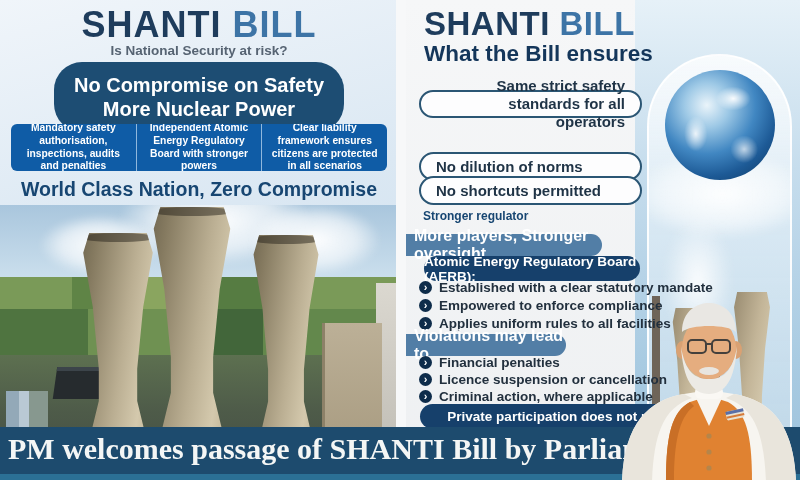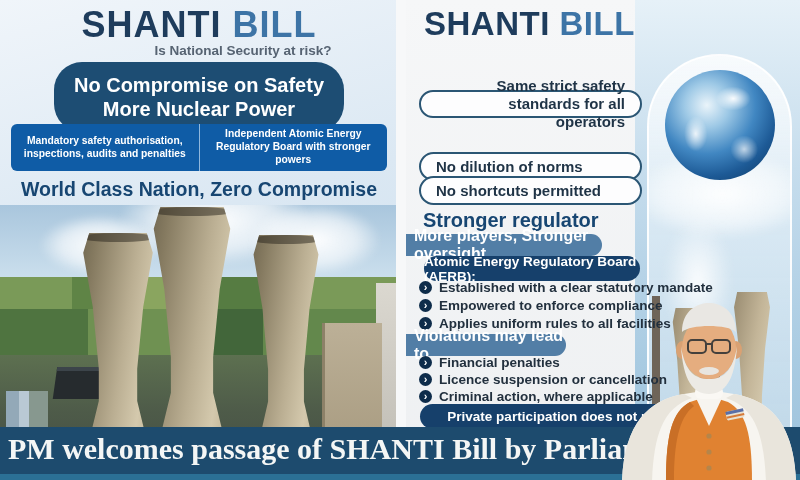--- a/index.html
+++ b/index.html
@@ -10,21 +10,21 @@
     background:#f2f3f5; overflow:hidden;
   }
 
   
   .left-panel { position:absolute; left:0; top:0; width:398px; height:480px;
     background:linear-gradient(165deg,#f0f5fa 0%,#dbe8f3 45%,#c9dcec 100%); }
   .l-title { position:absolute; top:4px; left:0; width:100%; text-align:center;
     font-size:36px; font-weight:800; letter-spacing:1px; }
   .l-title .t1 { color:#1e3c5c; } .l-title .t2 { color:#3d74a6; }
   .l-subtitle { position:absolute; top:43px; left:0; width:100%; text-align:center;
-    font-size:13.5px; font-weight:700; color:#566372;margin-left:44px; }
+    font-size:13.5px; font-weight:700; color:#566372; }
   .l-pill { position:absolute; left:54px; top:62px; width:290px; height:70px;
     background:#1d4d73; border-radius:28px; color:#fff; font-weight:700;
     font-size:20px; line-height:1.22; text-align:center;
     display:flex; flex-direction:column; justify-content:center; }
   .l-cols { position:absolute; left:11px; top:124px; width:376px; height:47px;
     background:#0f5ca6; border-radius:6px; display:flex; overflow:hidden; }
   .l-col { flex:1; display:flex; align-items:center; justify-content:center;
     padding:3px 7px; color:#fff; font-size:10.3px; font-weight:600;
     line-height:1.25; text-align:center; }
   .l-col + .l-col { border-left:1px solid rgba(214,233,250,.65); }
@@ -111,21 +111,21 @@
   .r-nation { position:absolute; left:14px; top:70px; width:212px; height:29px;
     background:#1c4a72; border-radius:18px; color:#fff; font-size:16px; font-weight:700;
     display:flex; align-items:center; justify-content:center; }
   .r-box { position:absolute; left:13px; width:223px;
     background:#fdfdfe; border:2px solid #2b5674; border-radius:22px;
     color:#1f3346; font-size:15px; font-weight:600; line-height:1.2;
     display:flex; align-items:center; padding:4px 15px; }
   .r-box.b1 { top:90px; height:28px;text-align:right; }
   .r-box.b2 { top:152px; height:29px; }
   .r-box.b3 { top:176px; height:29px; }
-  .r-heading { position:absolute; left:17px; top:209px; font-size:20px; font-weight:800; color:#174672; }
+  .r-heading { position:absolute; left:17px; top:209px; font-size:12px; font-weight:800; color:#174672; }
   .r-ribbon { position:absolute; left:0; height:22px; background:#527ea6;
     border-radius:0 13px 13px 0; color:#fff; font-size:16px; font-weight:600;
     display:flex; align-items:center; padding-left:8px; }
   .rb1 { top:234px; width:196px; }
   .rb2 { top:334px; width:160px; }
   .r-aerb { position:absolute; left:18px; top:256px; width:216px; height:25px;
     background:#16406b; border-radius:15px; color:#fff; font-size:13.5px; font-weight:700;
     display:flex; align-items:center; justify-content:center; }
   .r-bullet { position:absolute; left:13px; display:flex; align-items:center; gap:7px; }
   .r-bullet .dot { width:13px; height:13px; border-radius:50%; background:#0e2c4a;
@@ -159,20 +159,21 @@
       <span class="t2">BILL</span>
     </div>
     <div class="l-subtitle">Is National Security at risk?</div>
     <div class="l-pill">
       <span>No Compromise on Safety</span>
       <span>More Nuclear Power</span>
     </div>
     <div class="l-cols">
       <div class="l-col">Mandatory safety authorisation, inspections, audits and penalties</div>
       <div class="l-col">Independent Atomic Energy Regulatory Board with stronger powers</div>
+      <div class="l-col">Clear liability framework ensures citizens are protected in all scenarios</div>
     </div>
     <div class="l-tagline">World Class Nation, Zero Compromise</div>
 
     <div class="scene">
       <div class="sky"></div>
       <div class="plume p1"></div>
       <div class="plume p2"></div>
       <div class="plume p3"></div>
       <div class="fields"></div>
       <div class="fields2"></div>
@@ -201,20 +202,21 @@
         <div class="cap-tower ct2"></div>
         <div class="cap-ground"></div>
       </div>
     </div>
 
     <div class="right-content">
       <div class="r-title">
         <span class="t1">SHANTI</span>
         <span class="t2">BILL</span>
       </div>
+      <div class="r-subtitle">What the Bill ensures</div>
 
       <div class="r-box b1">Same strict safety standards for all operators</div>
       <div class="r-box b2">No dilution of norms</div>
       <div class="r-box b3">No shortcuts permitted</div>
 
       <div class="r-heading">Stronger regulator</div>
       <div class="r-ribbon rb1">More players, Stronger oversight</div>
       <div class="r-aerb">Atomic Energy Regulatory Board (AERB):</div>
 
       <div class="r-bullet ab1">

